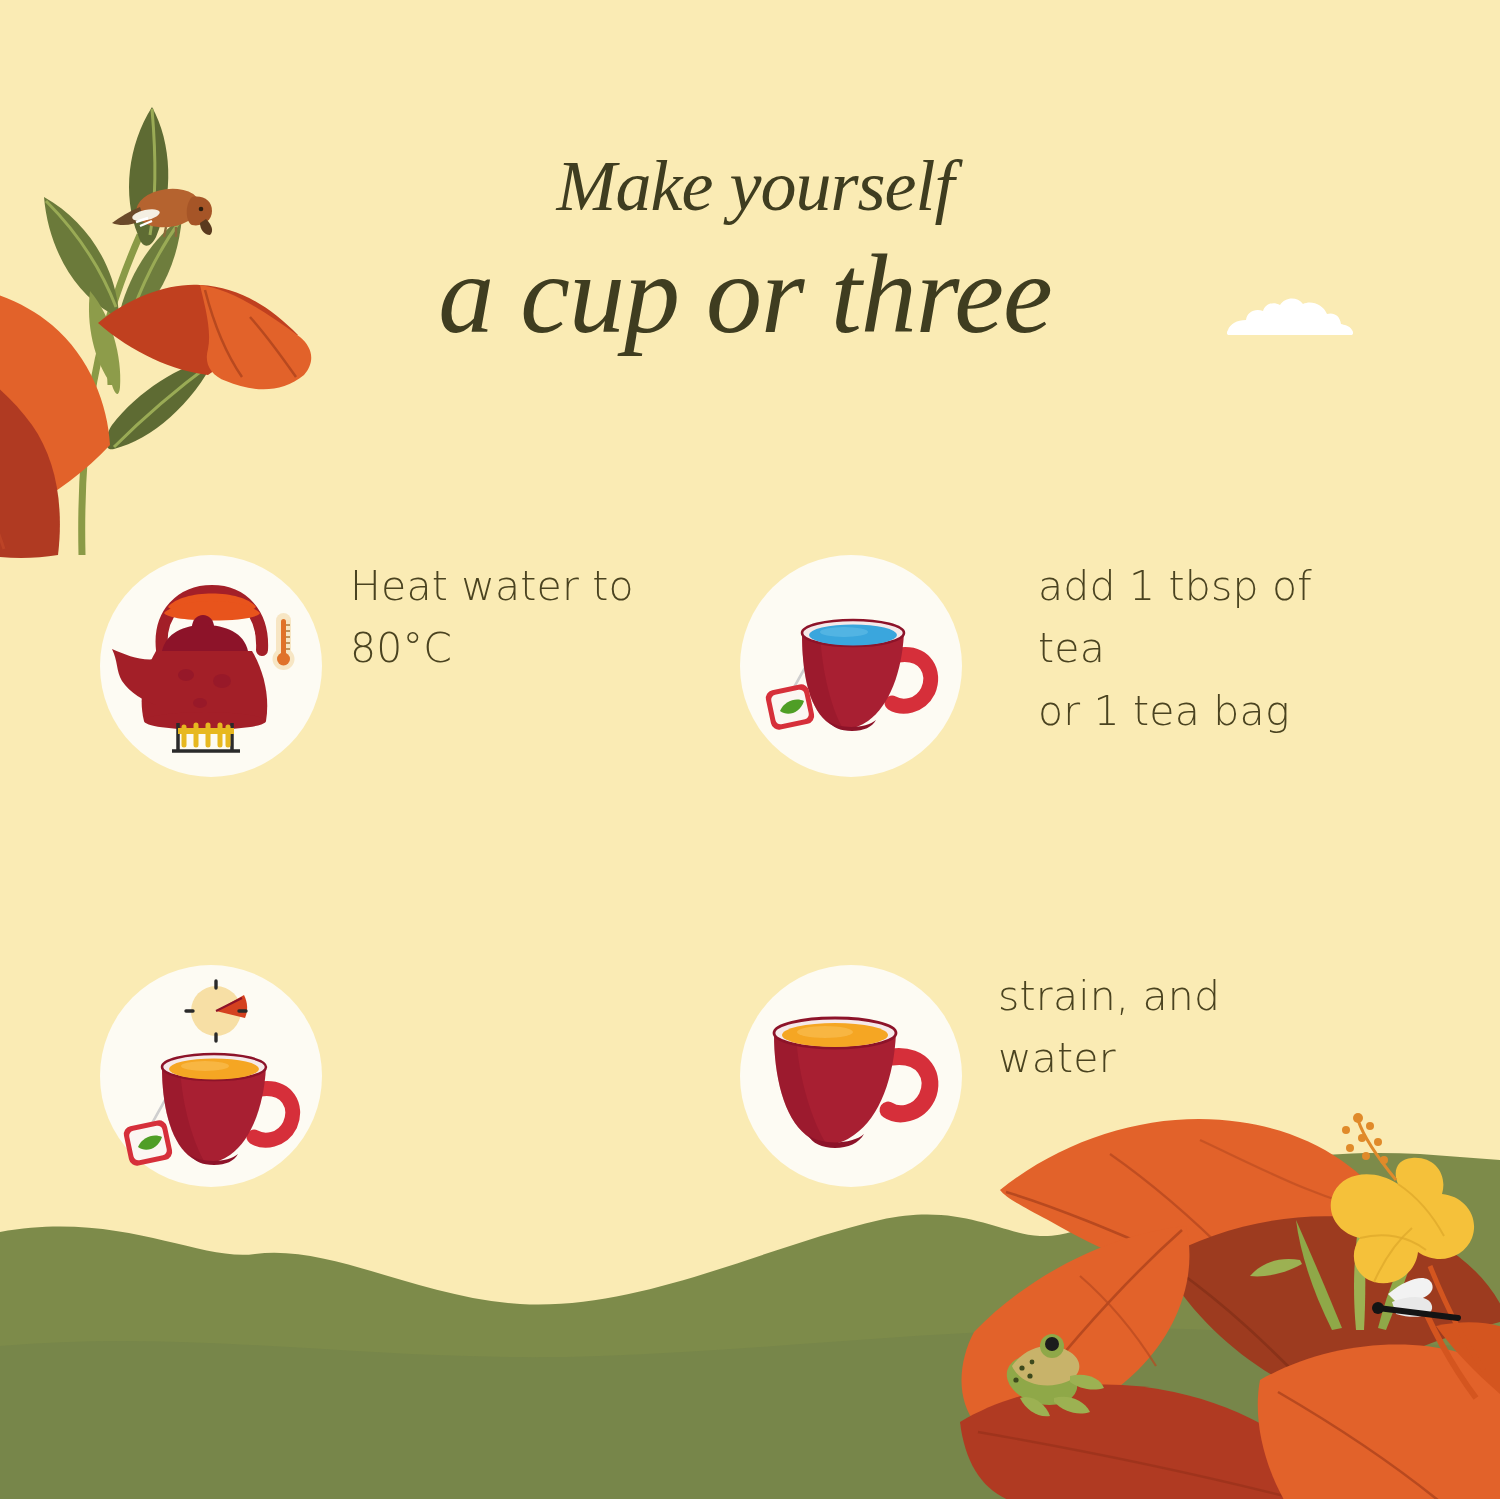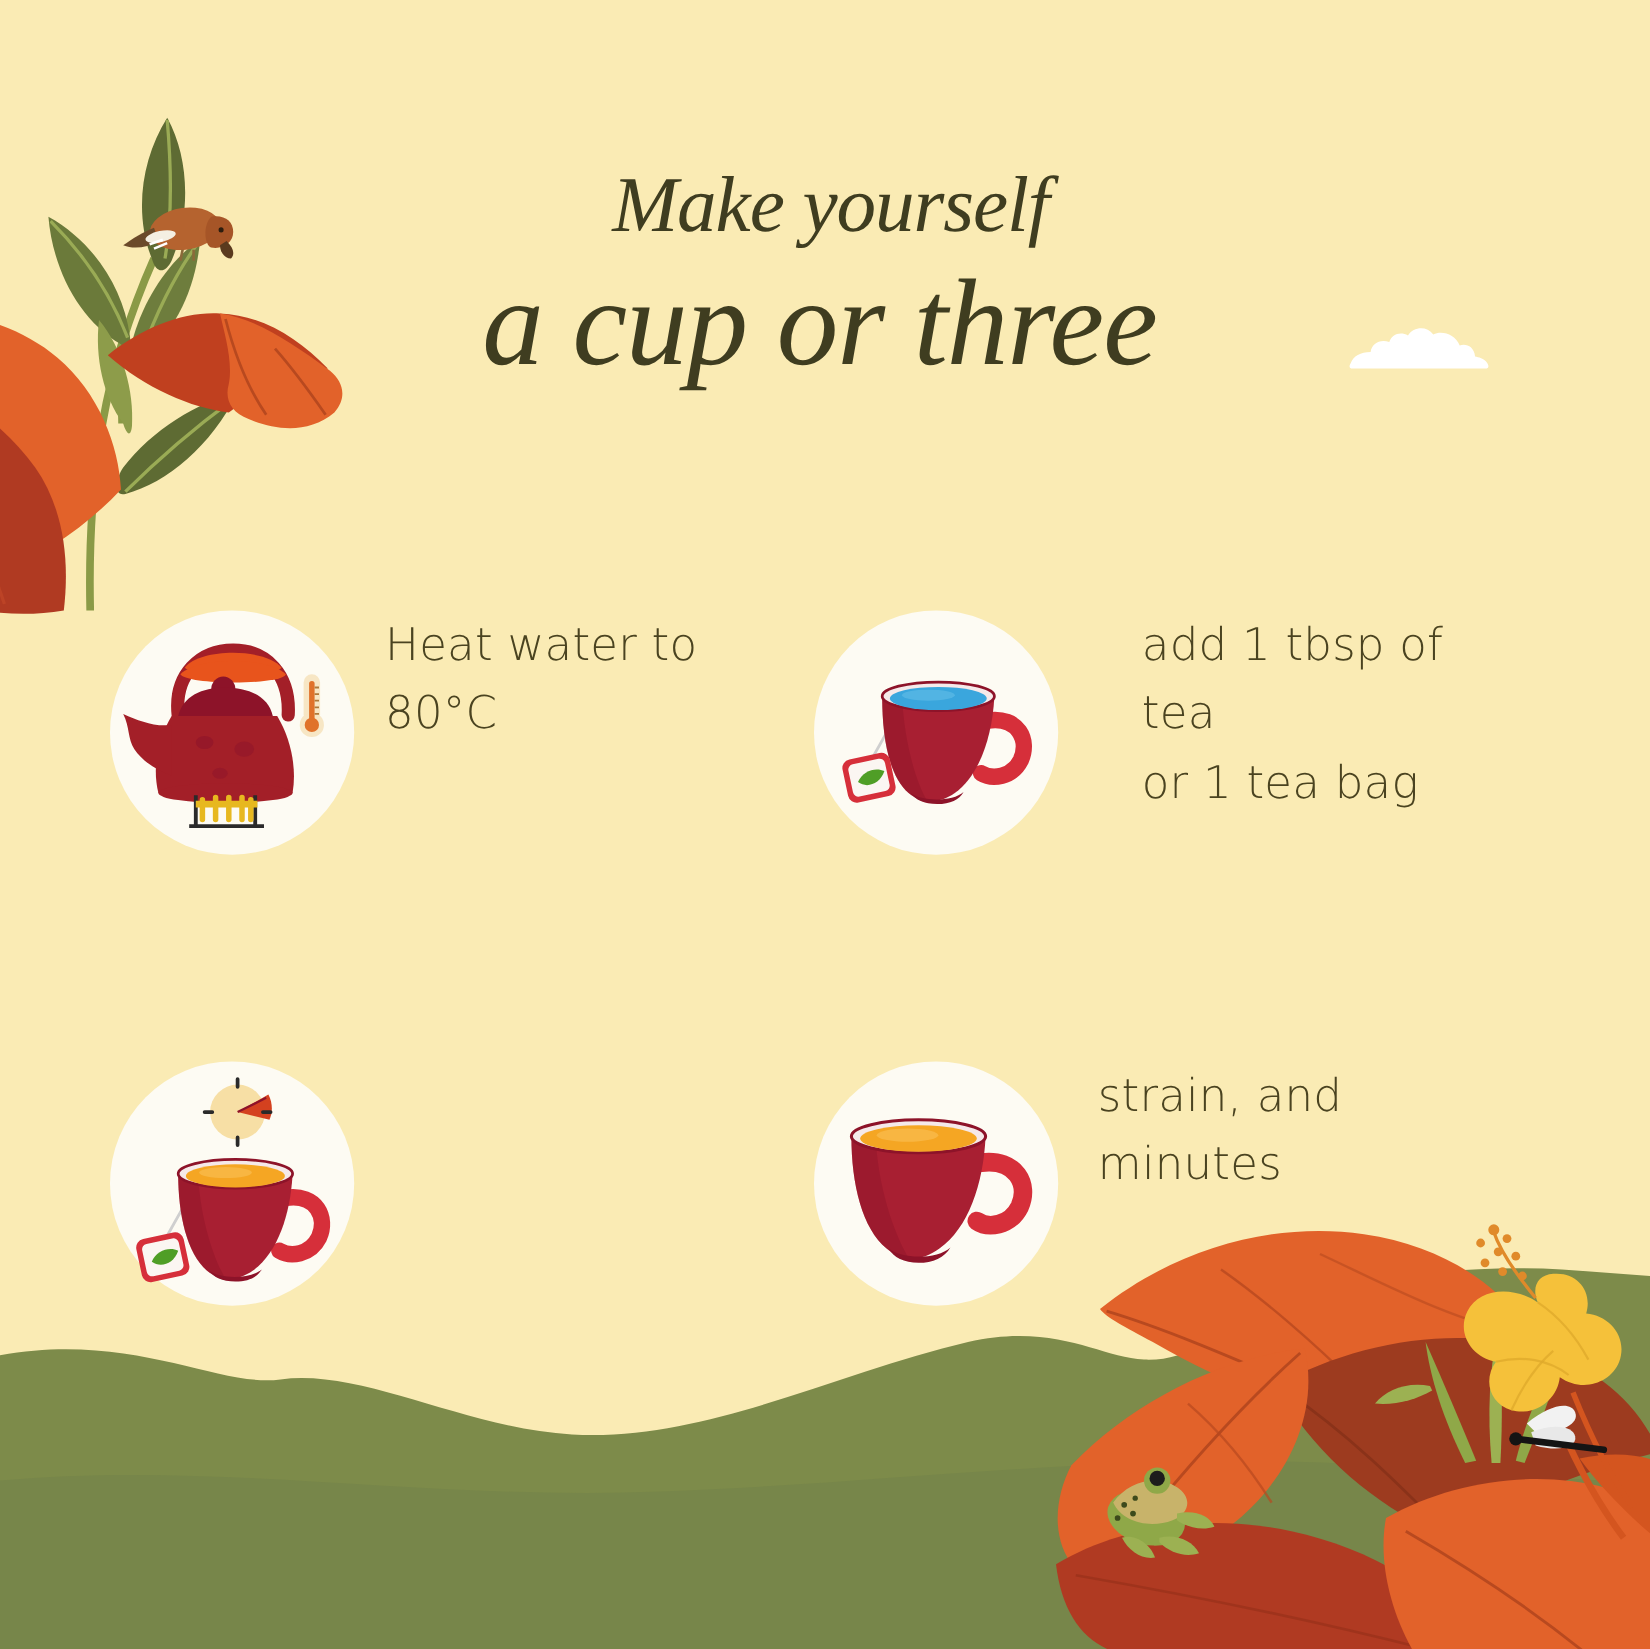--- a/index.html
+++ b/index.html
@@ -298,17 +298,17 @@
           <ellipse cx="95" cy="68" rx="61" ry="15" fill="#f5e9e9"></ellipse>
           <ellipse cx="95" cy="68" rx="61" ry="15" fill="none" stroke="#8d1329" stroke-width="2.8"></ellipse>
 
           <ellipse cx="95" cy="70" rx="53" ry="12" fill="#f5a623"></ellipse>
           <ellipse cx="85" cy="67" rx="28" ry="6" fill="#f8bb4d" opacity="0.75"></ellipse>
 
           <path d="M68 170 C 80 180, 112 180, 124 169 C 119 178, 108 183, 95 183 C 82 183, 72 178, 68 170 Z" fill="#8d1329"></path>
         </svg>
       </div>
       <div class="step-label">strain, and
-minutes</div>
+water</div>
     </div>
 
   </div>
 </div>
 
 </body></html>

